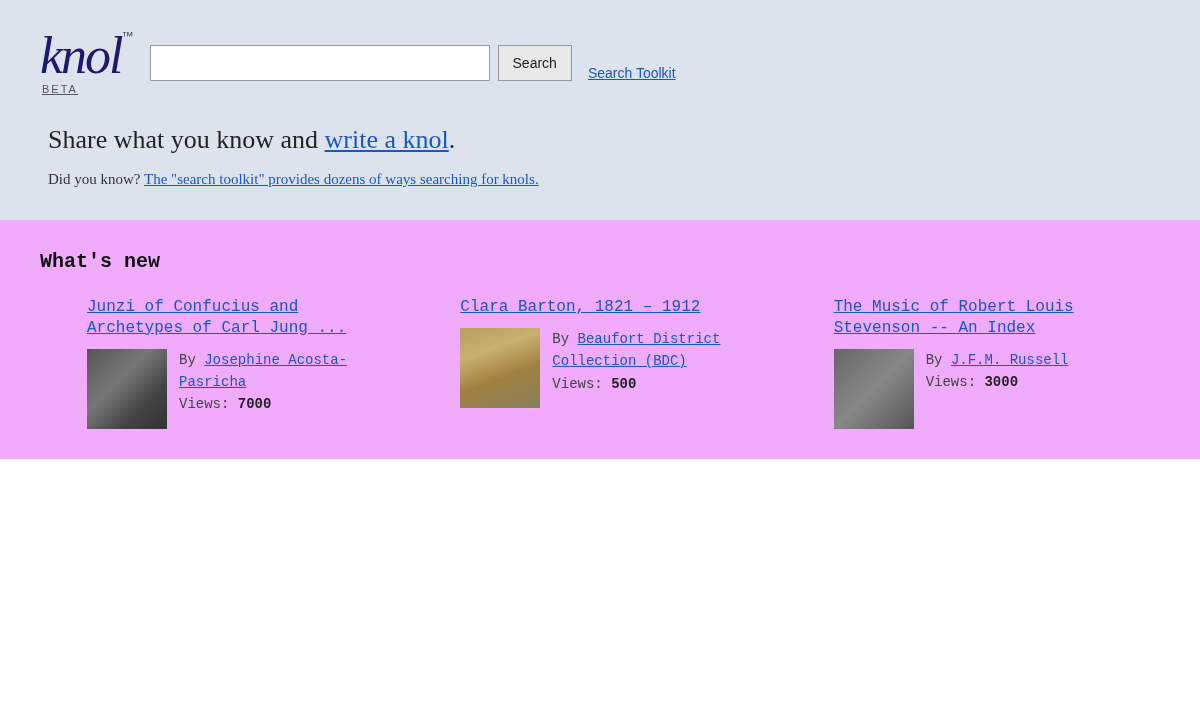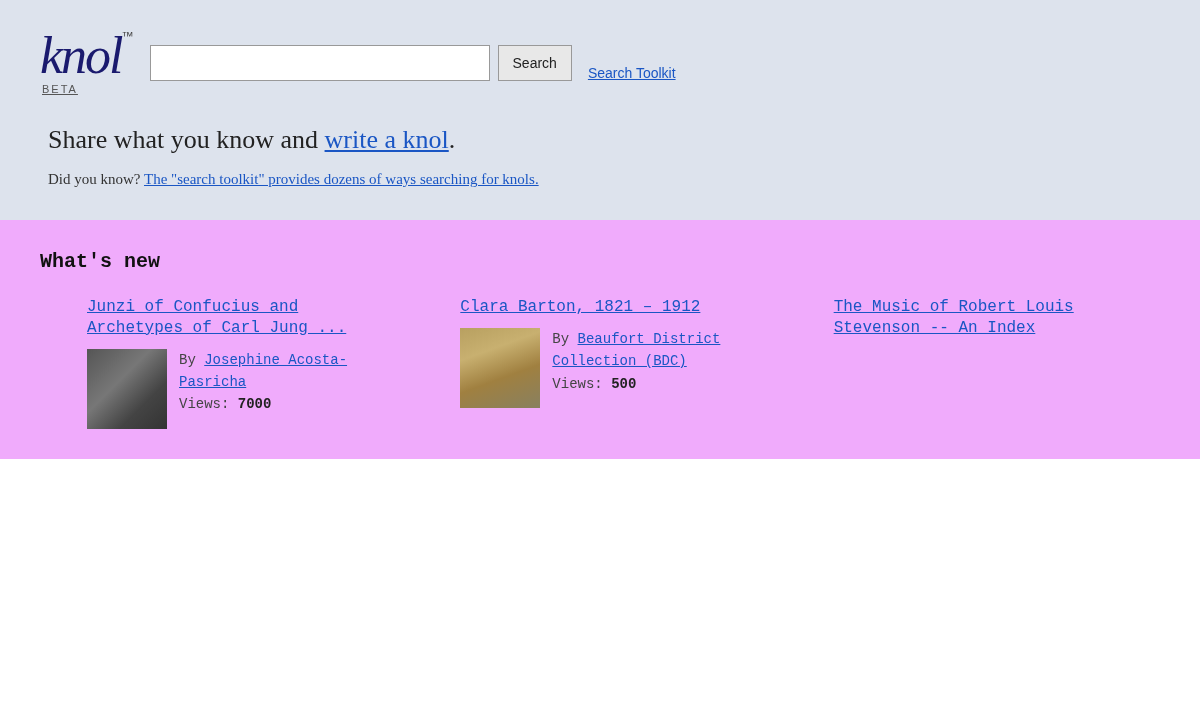--- a/index.html
+++ b/index.html
@@ -216,15 +216,22 @@
     <div class="article-body">
       <div class="article-thumbnail thumb-2"></div>
       <div class="article-meta">
         <span>By </span><a href="#" class="article-author-link">Beaufort District Collection (BDC)</a><br>
         <span>Views: </span><strong class="views-count">500</strong>
       </div>
     </div>
   </div>
       <div class="article-card">
     <a class="article-title-link" href="#">The Music of Robert Louis Stevenson -- An Index</a>
+    <div class="article-body">
+      <div class="article-thumbnail thumb-3"></div>
+      <div class="article-meta">
+        <span>By </span><a href="#" class="article-author-link">J.F.M. Russell</a><br>
+        <span>Views: </span><strong class="views-count">3000</strong>
+      </div>
+    </div>
   </div>
     </div>
 </div>
 
 </body></html>

